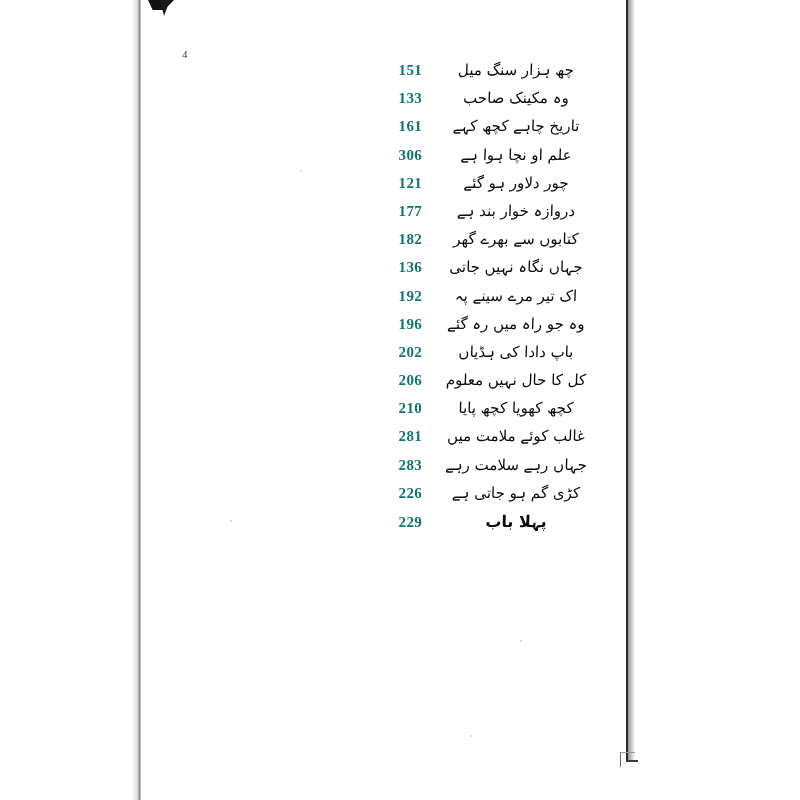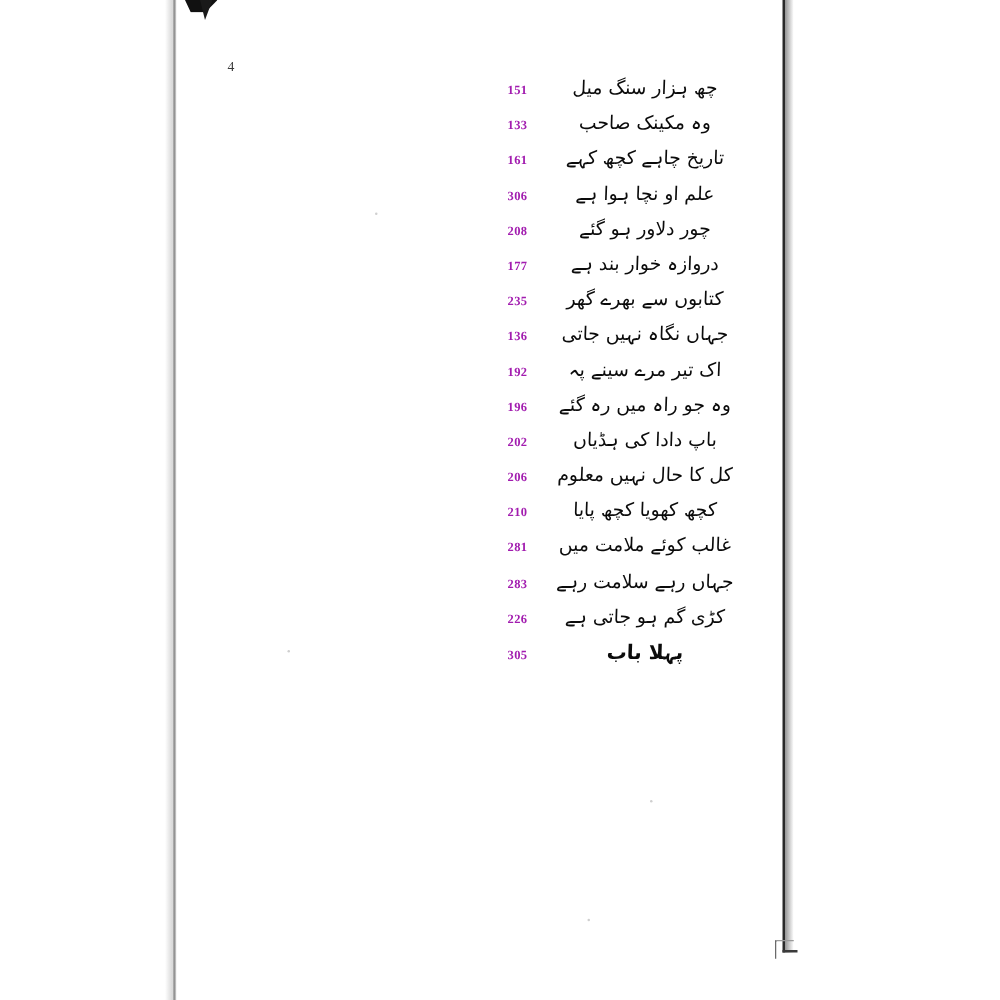--- a/index.html
+++ b/index.html
@@ -104,23 +104,23 @@
   }
   .toc-row {
     display: flex;
     align-items: baseline;
     height: 28.2px;
   }
   .toc-page {
     width: 52px;
     text-align: right;
     font-family: "Liberation Serif", serif;
-    font-size: 10px;
+    font-size: 15px;
     font-weight: bold;
-    color: #a21caf;
+    color: #0f766e;
     letter-spacing: 0.3px;
   }
   .toc-title {
     flex: 1;
     text-align: center;
     direction: rtl;
     font-family: "DejaVu Sans", sans-serif;
     font-size: 15px;
     color: #0b0b0b;
     white-space: nowrap;
@@ -179,31 +179,31 @@
       <span class="toc-page">161</span>
       <span class="toc-title">تاریخ چاہے کچھ کہے</span>
     </div>
 
     <div class="toc-row">
       <span class="toc-page">306</span>
       <span class="toc-title">علم او نچا ہوا ہے</span>
     </div>
 
     <div class="toc-row">
-      <span class="toc-page">208</span>
+      <span class="toc-page">121</span>
       <span class="toc-title">چور دلاور ہو گئے</span>
     </div>
 
     <div class="toc-row">
       <span class="toc-page">177</span>
       <span class="toc-title">دروازہ خوار بند ہے</span>
     </div>
 
     <div class="toc-row">
-      <span class="toc-page">235</span>
+      <span class="toc-page">182</span>
       <span class="toc-title">کتابوں سے بھرے گھر</span>
     </div>
 
     <div class="toc-row">
       <span class="toc-page">136</span>
       <span class="toc-title">جہاں نگاہ نہیں جاتی</span>
     </div>
 
     <div class="toc-row">
       <span class="toc-page">192</span>
@@ -239,18 +239,18 @@
       <span class="toc-page">283</span>
       <span class="toc-title">جہاں رہے سلامت رہے</span>
     </div>
 
     <div class="toc-row">
       <span class="toc-page">226</span>
       <span class="toc-title">کڑی گم ہو جاتی ہے</span>
     </div>
 
     <div class="toc-row last">
-      <span class="toc-page">305</span>
+      <span class="toc-page">229</span>
       <span class="toc-title">پہلا باب</span>
     </div>
 
   </div>
 </div>
 
 </body></html>

